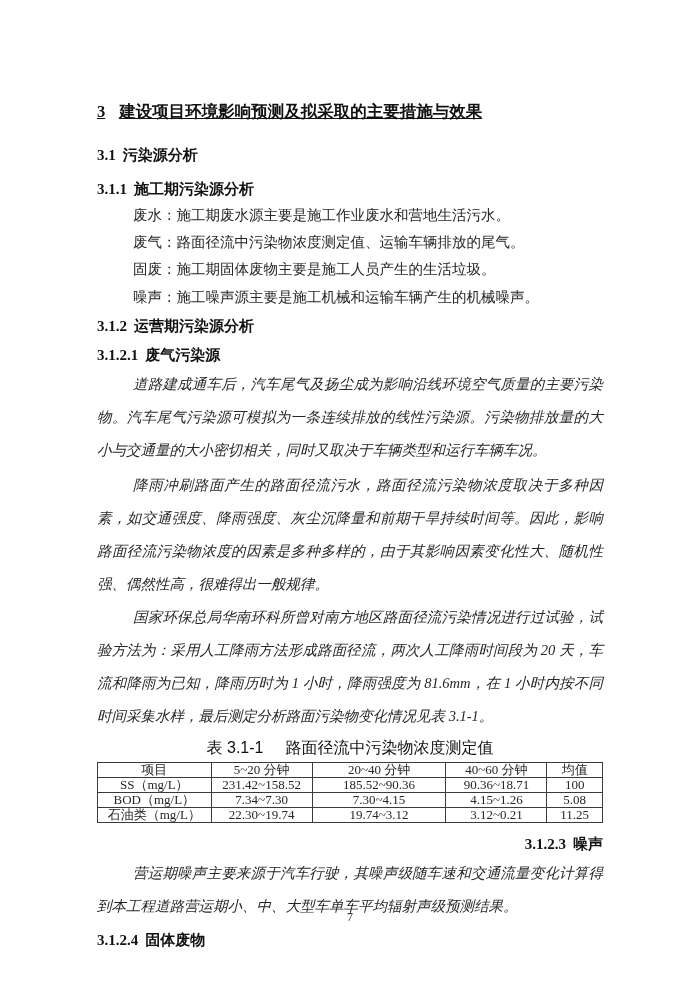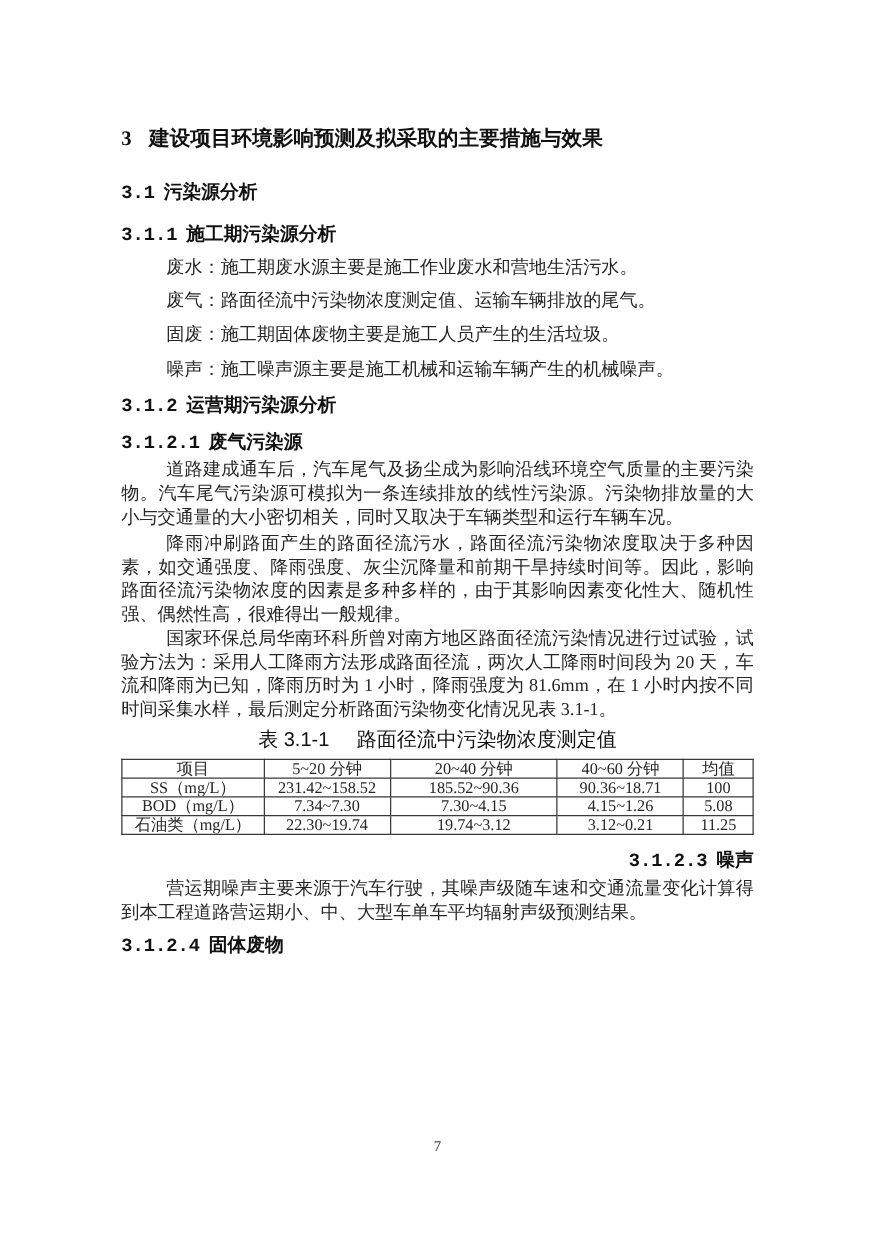--- a/index.html
+++ b/index.html
@@ -21,54 +21,56 @@
     left: 97px; right: 97px; top: 0;
   }
   
   .chapter-heading {
     margin-top: 100px;
     font-family: "Liberation Sans", sans-serif;
     font-size: 16.5px; font-weight: bold;
     color: #111111;
     line-height: 22px;
     white-space: nowrap;
+    text-decoration: underline;
   }
   .chapter-heading .chapter-num { margin-right: 14px; font-family: "Liberation Serif", serif; }
   
   .sec-heading {
     font-family: "Liberation Sans", sans-serif;
     font-size: 15px; font-weight: bold;
     color: #111111;
     line-height: 21px;
     white-space: nowrap;
   }
-  .sec-heading .sec-num { margin-right: 7px; font-family: Liberation Mono, monospace; }
+  .sec-heading .sec-num { margin-right: 7px; font-family: Liberation Serif, serif; }
   .h-3-1     { margin-top: 21px; }
   .h-3-1-1   { margin-top: 12px; }
   .h-3-1-2   { margin-top: 4px;  }
   .h-3-1-2-1 { margin-top: 7px;  }
   .h-3-1-2-2 { margin-top: 9px;  }
   .h-3-1-2-3 { margin-top: 10px; text-align: right; }
   .h-3-1-2-4 { margin-top: 6px;  }
   
   .stmts { margin-top: 2px; }
   .stmt {
     font-size: 14.5px;
     line-height: 27.2px;
     text-indent: 36px;
     color: #262626;
     white-space: nowrap;
   }
   .para {
     font-size: 14.5px;
-    line-height: 19px;
+    line-height: 33px;
     text-indent: 36px;
     text-align: justify;
     color: #262626;
     margin-top: 2px;
+    font-style: italic;
   }
   .para.no-gap { margin-top: 0; }
   
   .table-caption {
     margin-top: 5px;
     text-align: center;
     font-family: "Liberation Sans", sans-serif;
     font-size: 16px; font-weight: normal;
     color: #111111;
     line-height: 20px;

